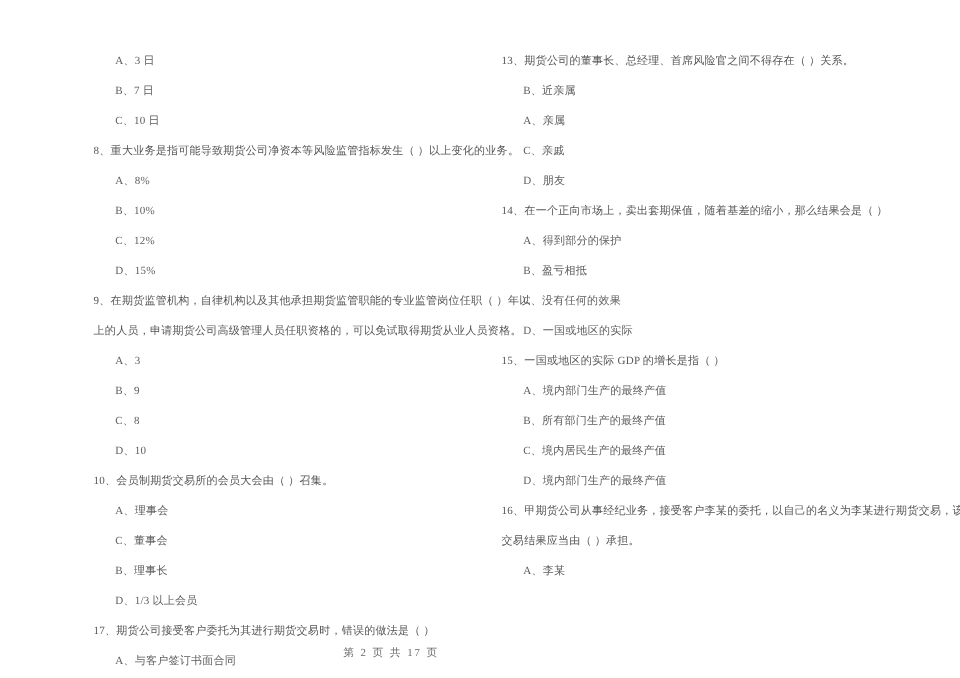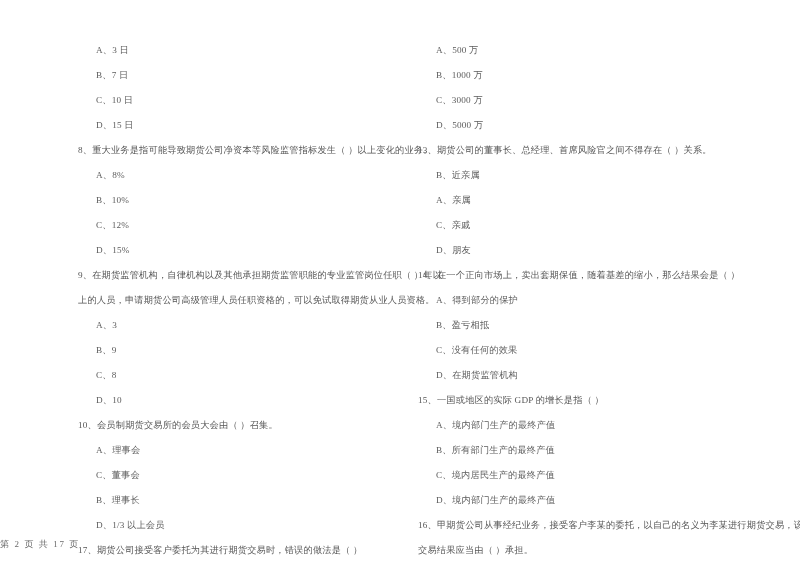--- a/index.html
+++ b/index.html
@@ -59,39 +59,39 @@
     color: #5d5d5d;
     padding-left: 18px;
     letter-spacing: 0.2px;
     white-space: nowrap;
   }
   .footer {
     position: absolute;
     left: 0;
     bottom: 14px;
     width: 652px;
+    text-align: center;
     font-size: 9px;
     color: #6a6a6a;
     letter-spacing: 1.6px;
   }
 </style>
 </head>
 <body>
 
 <div class="page">
 
   <div class="columns">
 
     <div class="col col-left">
 
       <div class="q-block">
         <div class="opt">A、3 日</div>
         <div class="opt">B、7 日</div>
         <div class="opt">C、10 日</div>
-        <div class="opt">D、15 日</div>
       </div>
 
       <div class="q-block">
         <div class="q-stem">8、重大业务是指可能导致期货公司净资本等风险监管指标发生（      ）以上变化的业务。</div>
         <div class="opt">A、8%</div>
         <div class="opt">B、10%</div>
         <div class="opt">C、12%</div>
         <div class="opt">D、15%</div>
       </div>
 
@@ -115,41 +115,35 @@
       <div class="q-block">
         <div class="q-stem">17、期货公司接受客户委托为其进行期货交易时，错误的做法是（      ）</div>
         <div class="opt">A、与客户签订书面合同</div>
 
       </div>
 
     </div>
 
     <div class="col col-right">
 
-      <div class="q-block">
-        <div class="opt">A、500 万</div>
-        <div class="opt">B、1000 万</div>
-        <div class="opt">C、3000 万</div>
-        <div class="opt">D、5000 万</div>
-      </div>
 
       <div class="q-block">
         <div class="q-stem">13、期货公司的董事长、总经理、首席风险官之间不得存在（      ）关系。</div>
         <div class="opt">B、近亲属</div>
         <div class="opt">A、亲属</div>
         <div class="opt">C、亲戚</div>
         <div class="opt">D、朋友</div>
       </div>
 
       <div class="q-block">
         <div class="q-stem">14、在一个正向市场上，卖出套期保值，随着基差的缩小，那么结果会是（      ）</div>
         <div class="opt">A、得到部分的保护</div>
         <div class="opt">B、盈亏相抵</div>
         <div class="opt">C、没有任何的效果</div>
-        <div class="opt">D、在期货监管机构</div>
+        <div class="opt">D、一国或地区的实际</div>
       </div>
 
       <div class="q-block">
         <div class="q-stem">15、一国或地区的实际 GDP 的增长是指（      ）</div>
         <div class="opt">A、境内部门生产的最终产值</div>
         <div class="opt">B、所有部门生产的最终产值</div>
         <div class="opt">C、境内居民生产的最终产值</div>
         <div class="opt">D、境内部门生产的最终产值</div>
       </div>
 

